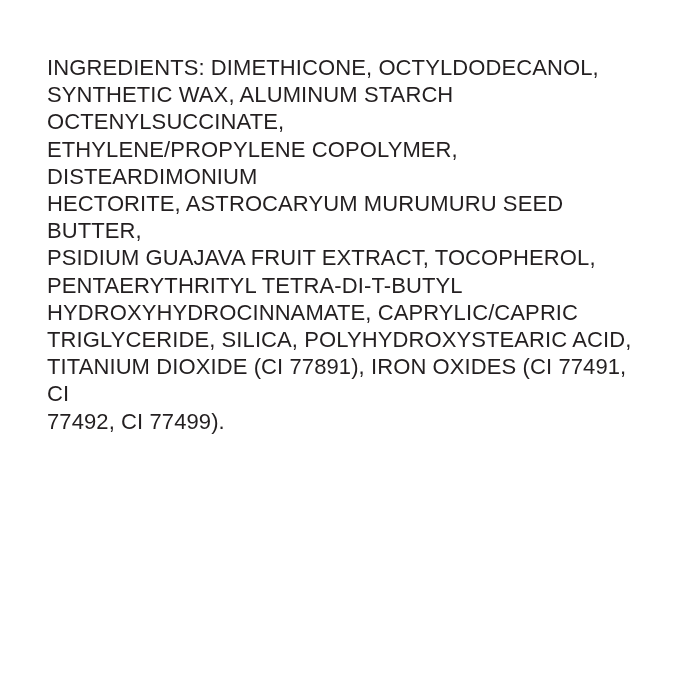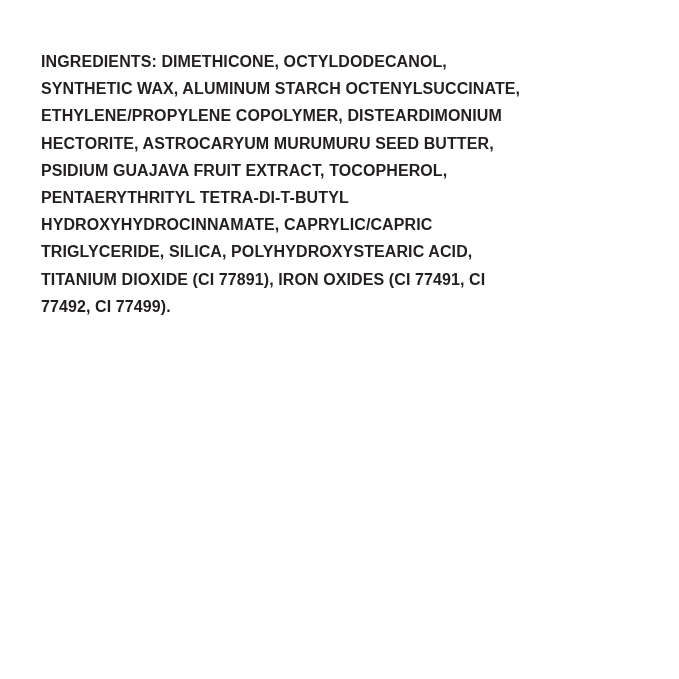--- a/index.html
+++ b/index.html
@@ -16,28 +16,27 @@
     box-sizing: border-box;
   }
   .ingredients-block {
     position: absolute;
     left: 31px;
     top: 38px;
     width: 620px;
   }
   .ingredients-text {
     font-family: "Liberation Sans", sans-serif;
-    font-size: 16px;
+    font-size: 22px;
     line-height: 27.2px;
     color: #231f20;
     letter-spacing: 0.1px;
     white-space: pre-wrap;
     word-break: normal;
-    margin: 10px;
-    font-weight: bold;
+    margin: 16px;
   }
 </style>
 </head>
 <body>
 
 <div class="page">
   <div class="ingredients-block">
     <p class="ingredients-text">INGREDIENTS: DIMETHICONE, OCTYLDODECANOL,
 SYNTHETIC WAX, ALUMINUM STARCH OCTENYLSUCCINATE,
 ETHYLENE/PROPYLENE COPOLYMER, DISTEARDIMONIUM

